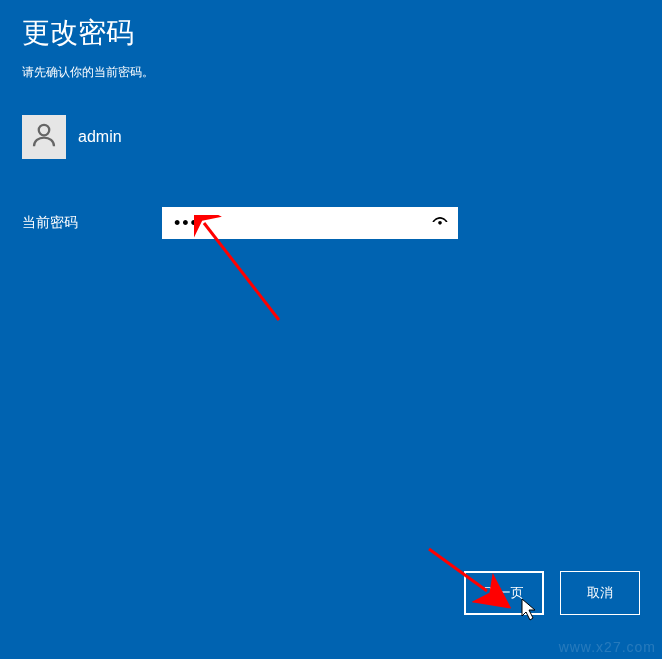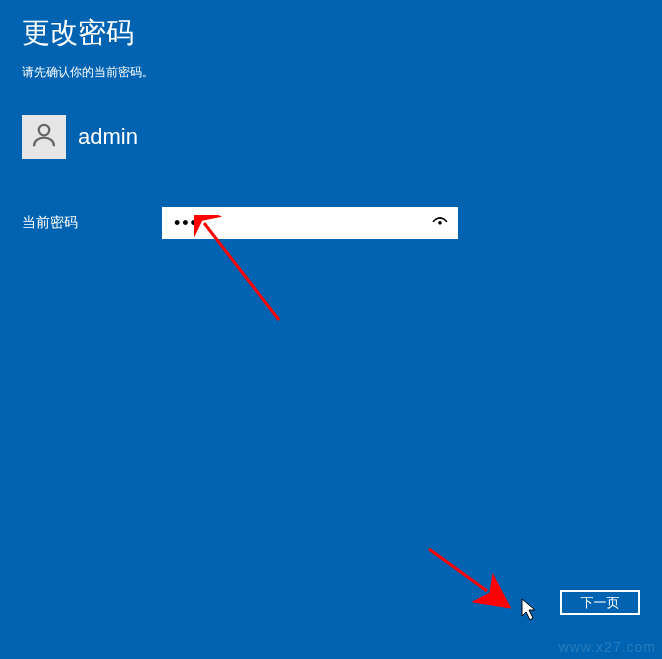--- a/index.html
+++ b/index.html
@@ -30,21 +30,21 @@
     .avatar {
       width: 44px;
       height: 44px;
       background: #e6e6e6;
       display: flex;
       align-items: center;
       justify-content: center;
     }
     .avatar svg { width: 30px; height: 30px; }
     .username {
-      font-size: 22px;
+      font-size: 16px;
       margin-left: 12px;
       font-weight: 300;
     }
     .field-row {
       display: flex;
       align-items: center;
       margin: 48px 0 0 22px;
     }
     .field-label {
       font-size: 14px;
@@ -83,21 +83,21 @@
     .reveal-btn svg { width: 20px; height: 20px; }
     .buttons {
       position: absolute;
       bottom: 44px;
       right: 22px;
       display: flex;
       gap: 16px;
     }
     .btn {
       min-width: 80px;
-      height: 25px;
+      height: 44px;
       border: 1px solid #fff;
       background: transparent;
       color: #fff;
       font-size: 13px;
       font-family: inherit;
       cursor: pointer;
       padding: 0 18px;
     }
     .btn.primary {
       border: 2px solid #fff;
@@ -159,20 +159,21 @@
           <path d="M12 6c-5 0-9 5-9 6 0 0 0 0 0 0h2c0-0.5 3-4 7-4s7 3.5 7 4h2c0-1-4-6-9-6z"></path>
           <circle cx="12" cy="13" r="2.2"></circle>
         </svg>
       </span>
     </button>
   </div>
 </div>
 
 <div class="buttons">
   <button class="btn primary">下一页</button>
+  <button class="btn">取消</button>
 </div>
 
 <svg class="arrow1" width="120" height="120">
   <defs>
     <marker id="ah1" markerWidth="12" markerHeight="12" refX="2" refY="6" orient="auto">
       <path d="M0,0 L12,6 L0,12 L3,6 z" fill="#ff0000"></path>
     </marker>
   </defs>
   <line x1="85" y1="105" x2="10" y2="8" stroke="#ff0000" stroke-width="3" marker-end="url(#ah1)"></line>
 </svg>

